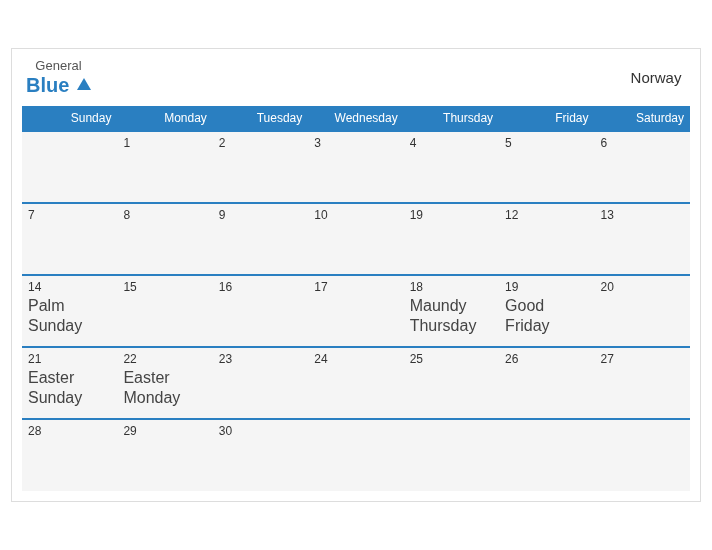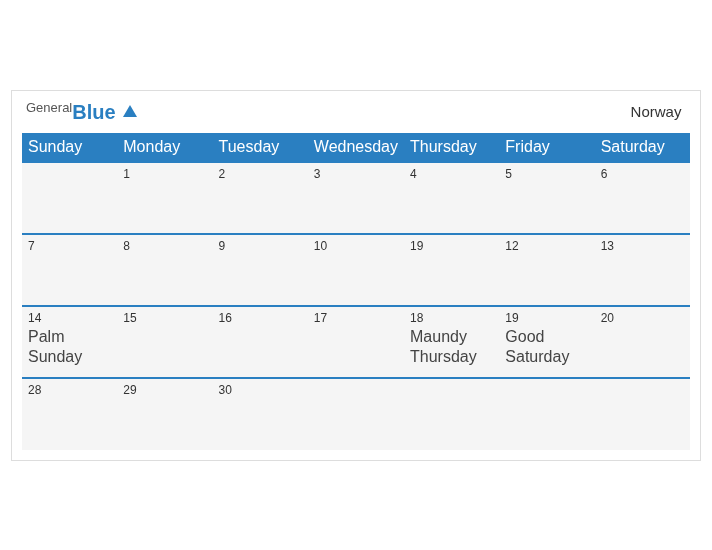--- a/index.html
+++ b/index.html
@@ -20,21 +20,21 @@
     }
     .calendar-header {
       display: flex;
       align-items: center;
       justify-content: space-between;
       margin-bottom: 10px;
       padding: 0 4px;
     }
     .logo {
       display: flex;
-      flex-direction: row;
+      flex-direction: column;
       line-height: 1.1;
       text-align: center;
     }
     .logo-general {
       font-size: 13px;
       color: #555;
       font-weight: normal;
     }
     .logo-blue {
       font-size: 20px;
@@ -69,24 +69,24 @@
     }
     .calendar-table {
       width: 100%;
       border-collapse: collapse;
     }
     .calendar-table thead tr {
       background: #2a7fc1;
     }
     .calendar-table thead th {
       color: #fff;
-      font-size: 16px;
+      font-size: 12px;
       font-weight: normal;
       padding: 5px 6px;
-      text-align: left;
+      text-align: right;
       border: none;
       margin-left: 12px;
     }
     .calendar-table tbody tr {
       border-top: 2px solid #2a7fc1;
     }
     .calendar-table tbody td {
       background: #f5f5f5;
       vertical-align: top;
       padding: 4px 6px;
@@ -194,24 +194,49 @@
           </td>
           <td>
             <span class="day-number">17</span>
           </td>
           <td>
             <span class="day-number">18</span>
             <span class="day-event">Maundy Thursday</span>
           </td>
           <td>
             <span class="day-number">19</span>
-            <span class="day-event">Good Saturday</span>
+            <span class="day-event">Good Friday</span>
           </td>
           <td>
             <span class="day-number">20</span>
+          </td>
+        </tr>
+        <tr>
+          <td>
+            <span class="day-number">21</span>
+            <span class="day-event">Easter Sunday</span>
+          </td>
+          <td>
+            <span class="day-number">22</span>
+            <span class="day-event">Easter Monday</span>
+          </td>
+          <td>
+            <span class="day-number">23</span>
+          </td>
+          <td>
+            <span class="day-number">24</span>
+          </td>
+          <td>
+            <span class="day-number">25</span>
+          </td>
+          <td>
+            <span class="day-number">26</span>
+          </td>
+          <td>
+            <span class="day-number">27</span>
           </td>
         </tr>
         <tr>
           <td>
             <span class="day-number">28</span>
           </td>
           <td>
             <span class="day-number">29</span>
           </td>
           <td>

